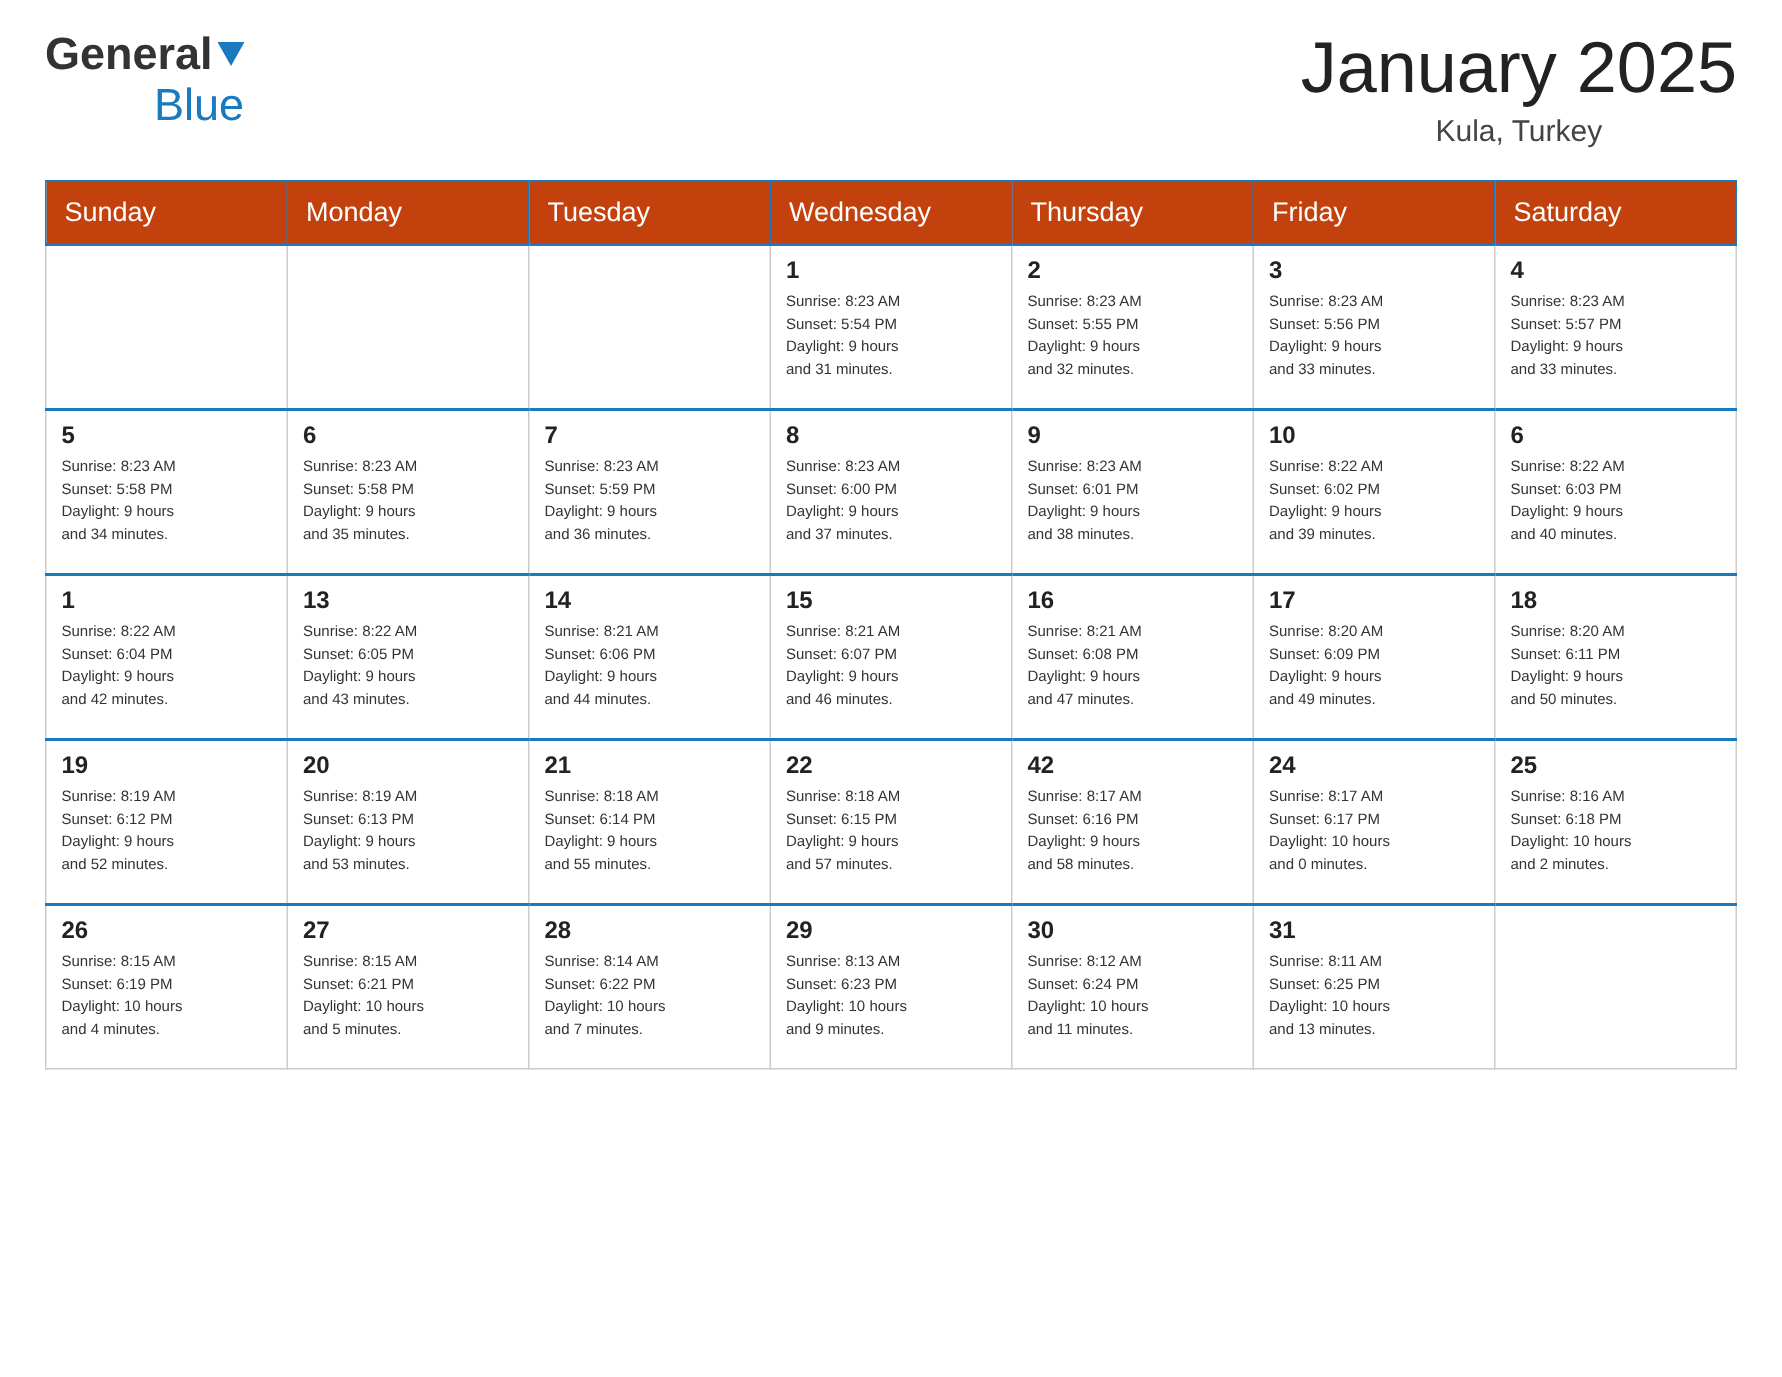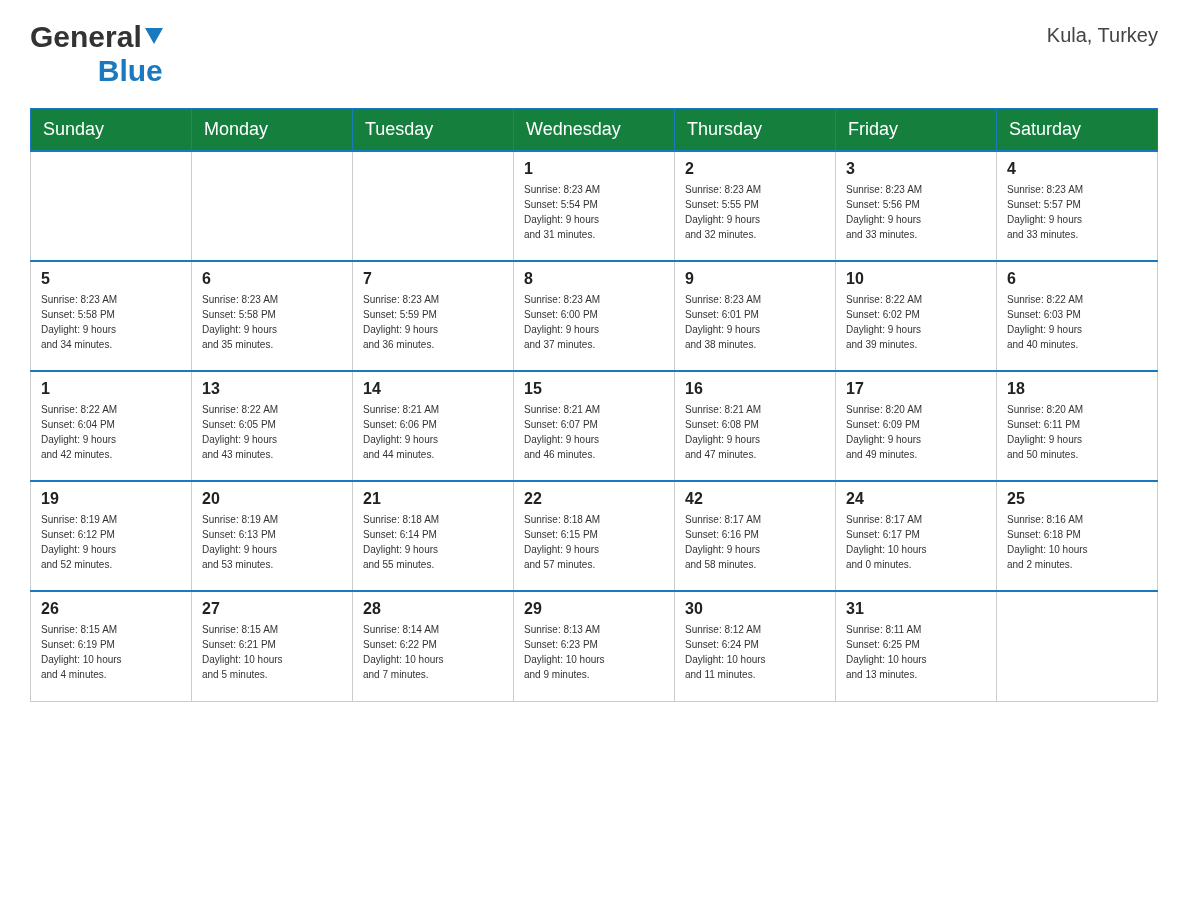--- a/index.html
+++ b/index.html
@@ -38,21 +38,21 @@
       font-size: 20px;
       color: #444;
       margin-top: 4px;
       text-align: center;
     }
     .calendar {
       width: 100%;
       border-collapse: collapse;
     }
     .calendar th {
-      background: #15803d;
+      background: #c2410c;
       color: #fff;
       font-size: 18px;
       font-weight: normal;
       padding: 10px 12px;
       text-align: left;
       border: 1px solid #1a7abf;
     }
     .calendar td {
       border: 1px solid #ccc;
       vertical-align: top;
@@ -89,24 +89,25 @@
   <div class="logo">
     <div class="logo-row">
       <span style="font-size:30px;font-weight:bold;color:#333;">General</span>
       <span style="display:inline-block;margin-left:3px;margin-top:4px;">
         <svg width="18" height="18" viewBox="0 0 18 18">
             <polygon points="0,0 18,0 9,16" fill="#1a7abf"></polygon>
           </svg>
       </span>
     </div>
     <div>
-      <span style="font-size:30px;font-weight:bold;color:#1a7abf;">Blue</span>
+      <span style="font-size:30px;font-weight:normal;color:#1a7abf;">Blue</span>
     </div>
   </div>
   <div class="title-section">
+    <div class="month-title">January 2025</div>
     <div class="location">Kula, Turkey</div>
   </div>
 </div>
 
 <table class="calendar">
   <thead>
     <tr>
     <th>Sunday</th>
         <th>Monday</th>
         <th>Tuesday</th>

